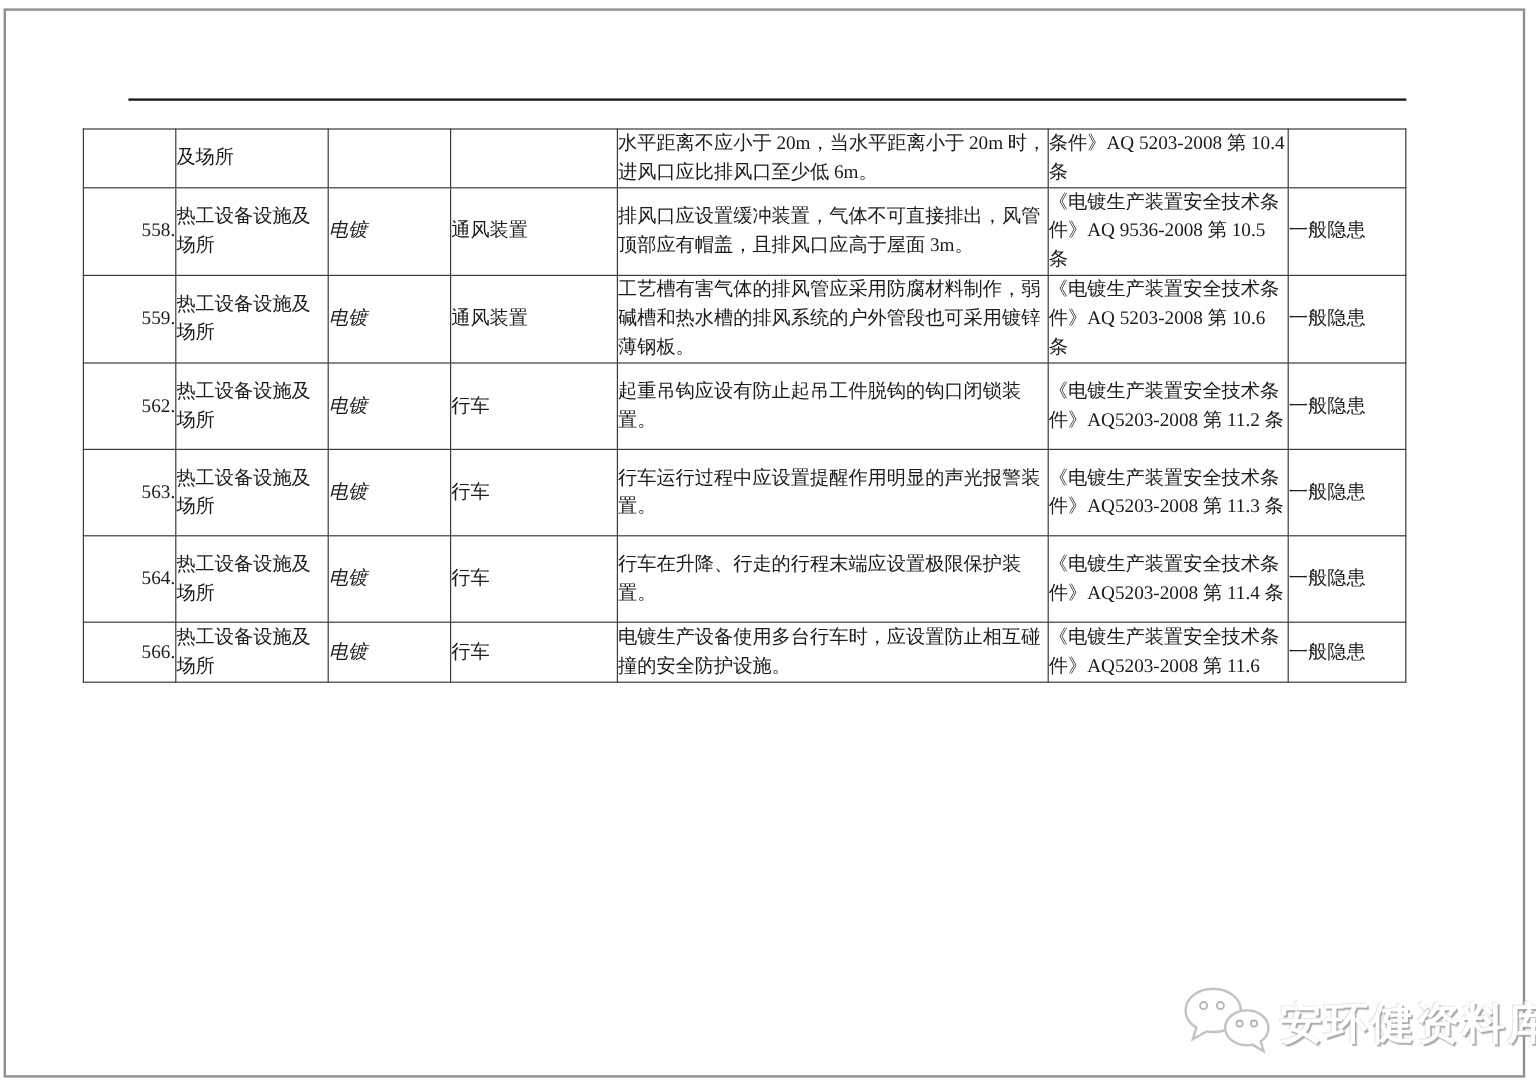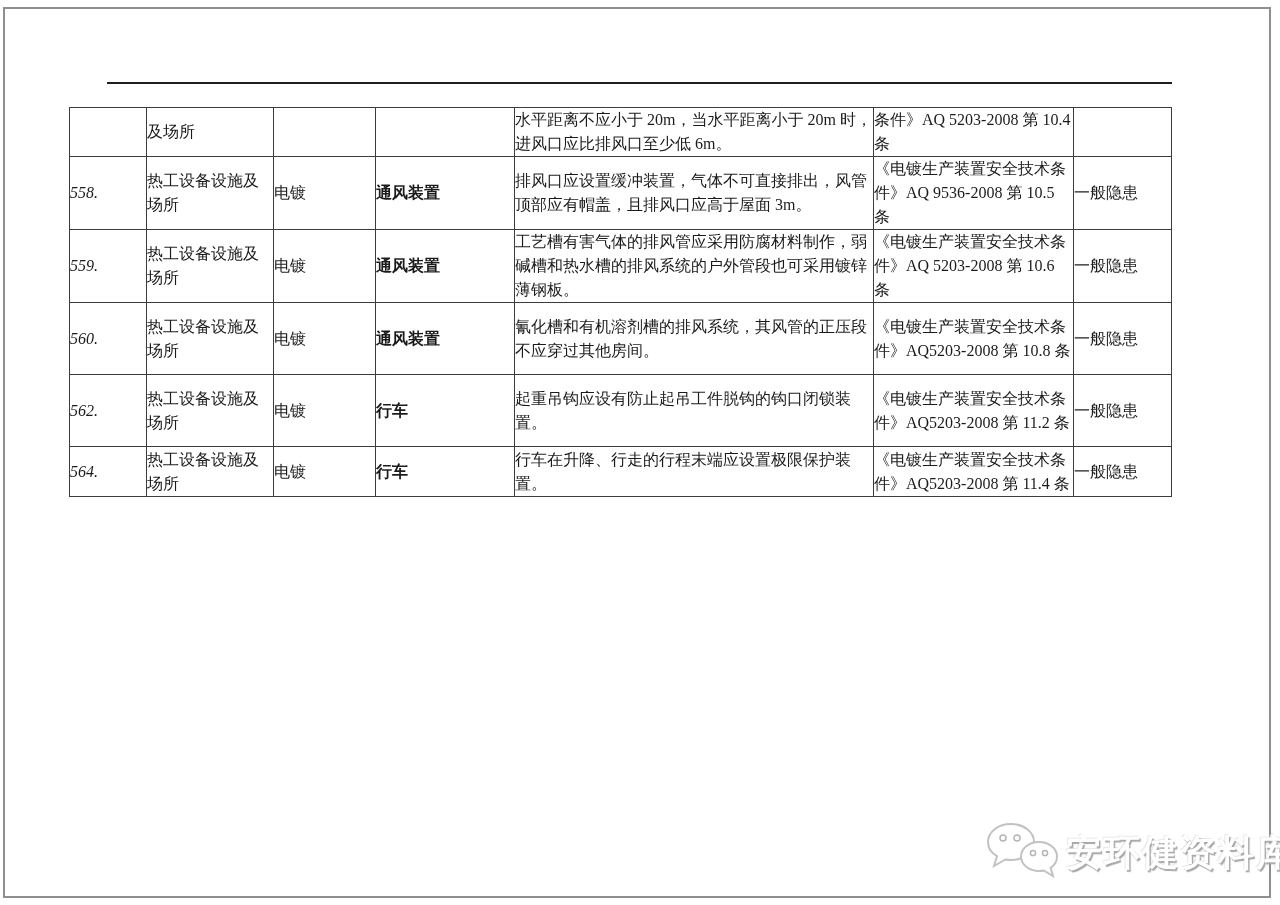--- a/index.html
+++ b/index.html
@@ -45,24 +45,24 @@
     border: 1px solid #3c3c3c;
     vertical-align: middle;
     padding: 0;
     box-sizing: border-box;
     word-break: break-word;
   }
   tr.row { height: 72px; }
   tr.row:first-child { height: 49px; }
   tr.row:last-child { height: 50px; }
 
-  td.col-no          { width: 77px;  text-align: left; font-style: italic; }
+  td.col-no          { width: 77px;  text-align: right; }
   td.col-category    { width: 127px; padding: 2px 18px 2px 11px; }
-  td.col-process     { width: 102px; padding: 2px 8px 2px 11px; }
-  td.col-system      { width: 139px; padding: 2px 8px 2px 11px; font-weight: bold; }
+  td.col-process     { width: 102px; padding: 2px 8px 2px 11px; font-style: italic; }
+  td.col-system      { width: 139px; padding: 2px 8px 2px 11px; }
   td.col-description { width: 359px; padding: 2px 8px 2px 6px; }
   td.col-basis       { width: 200px; padding: 2px 4px 2px 6px; margin-top: 40px; }
   td.col-level       { width: 98px;  padding: 2px 4px 2px 10px; }
 
   .watermark {
     position: absolute;
     left: 984px;
     top: 820px;
     display: flex;
     align-items: center;
@@ -108,44 +108,53 @@
       <tr class="row">
         <td class="col-no">559.</td>
         <td class="col-category">热工设备设施及场所</td>
         <td class="col-process">电镀</td>
         <td class="col-system">通风装置</td>
         <td class="col-description">工艺槽有害气体的排风管应采用防腐材料制作，弱碱槽和热水槽的排风系统的户外管段也可采用镀锌薄钢板。</td>
         <td class="col-basis">《电镀生产装置安全技术条件》AQ 5203-2008 第 10.6 条</td>
         <td class="col-level">一般隐患</td>
       </tr>
       <tr class="row">
-        <td class="col-no">560.</td>
-        <td class="col-category">热工设备设施及场所</td>
-        <td class="col-process">电镀</td>
-        <td class="col-system">通风装置</td>
-        <td class="col-description">氰化槽和有机溶剂槽的排风系统，其风管的正压段不应穿过其他房间。</td>
-        <td class="col-basis">《电镀生产装置安全技术条件》AQ5203-2008 第 10.8 条</td>
-        <td class="col-level">一般隐患</td>
-      </tr>
-      <tr class="row">
         <td class="col-no">562.</td>
         <td class="col-category">热工设备设施及场所</td>
         <td class="col-process">电镀</td>
         <td class="col-system">行车</td>
         <td class="col-description">起重吊钩应设有防止起吊工件脱钩的钩口闭锁装置。</td>
         <td class="col-basis">《电镀生产装置安全技术条件》AQ5203-2008 第 11.2 条</td>
         <td class="col-level">一般隐患</td>
       </tr>
       <tr class="row">
+        <td class="col-no">563.</td>
+        <td class="col-category">热工设备设施及场所</td>
+        <td class="col-process">电镀</td>
+        <td class="col-system">行车</td>
+        <td class="col-description">行车运行过程中应设置提醒作用明显的声光报警装置。</td>
+        <td class="col-basis">《电镀生产装置安全技术条件》AQ5203-2008 第 11.3 条</td>
+        <td class="col-level">一般隐患</td>
+      </tr>
+      <tr class="row">
         <td class="col-no">564.</td>
         <td class="col-category">热工设备设施及场所</td>
         <td class="col-process">电镀</td>
         <td class="col-system">行车</td>
         <td class="col-description">行车在升降、行走的行程末端应设置极限保护装置。</td>
         <td class="col-basis">《电镀生产装置安全技术条件》AQ5203-2008 第 11.4 条</td>
+        <td class="col-level">一般隐患</td>
+      </tr>
+      <tr class="row">
+        <td class="col-no">566.</td>
+        <td class="col-category">热工设备设施及场所</td>
+        <td class="col-process">电镀</td>
+        <td class="col-system">行车</td>
+        <td class="col-description">电镀生产设备使用多台行车时，应设置防止相互碰撞的安全防护设施。</td>
+        <td class="col-basis">《电镀生产装置安全技术条件》AQ5203-2008 第 11.6</td>
         <td class="col-level">一般隐患</td>
       </tr>
     </tbody>
 </table>
 
 <div class="watermark">
   <span class="wm-icon">
     <svg width="76" height="62" viewBox="0 0 76 62">
       <g fill="#ffffff" stroke="#c2c2c2" stroke-width="2">
         <path d="M27 4 C14 4 4 12 4 22 C4 28 7.5 33 13 36.2 L10 46 L21.5 39.5 C23.3 39.9 25.1 40 27 40 C40 40 50 32 50 22 C50 12 40 4 27 4 Z"></path>

